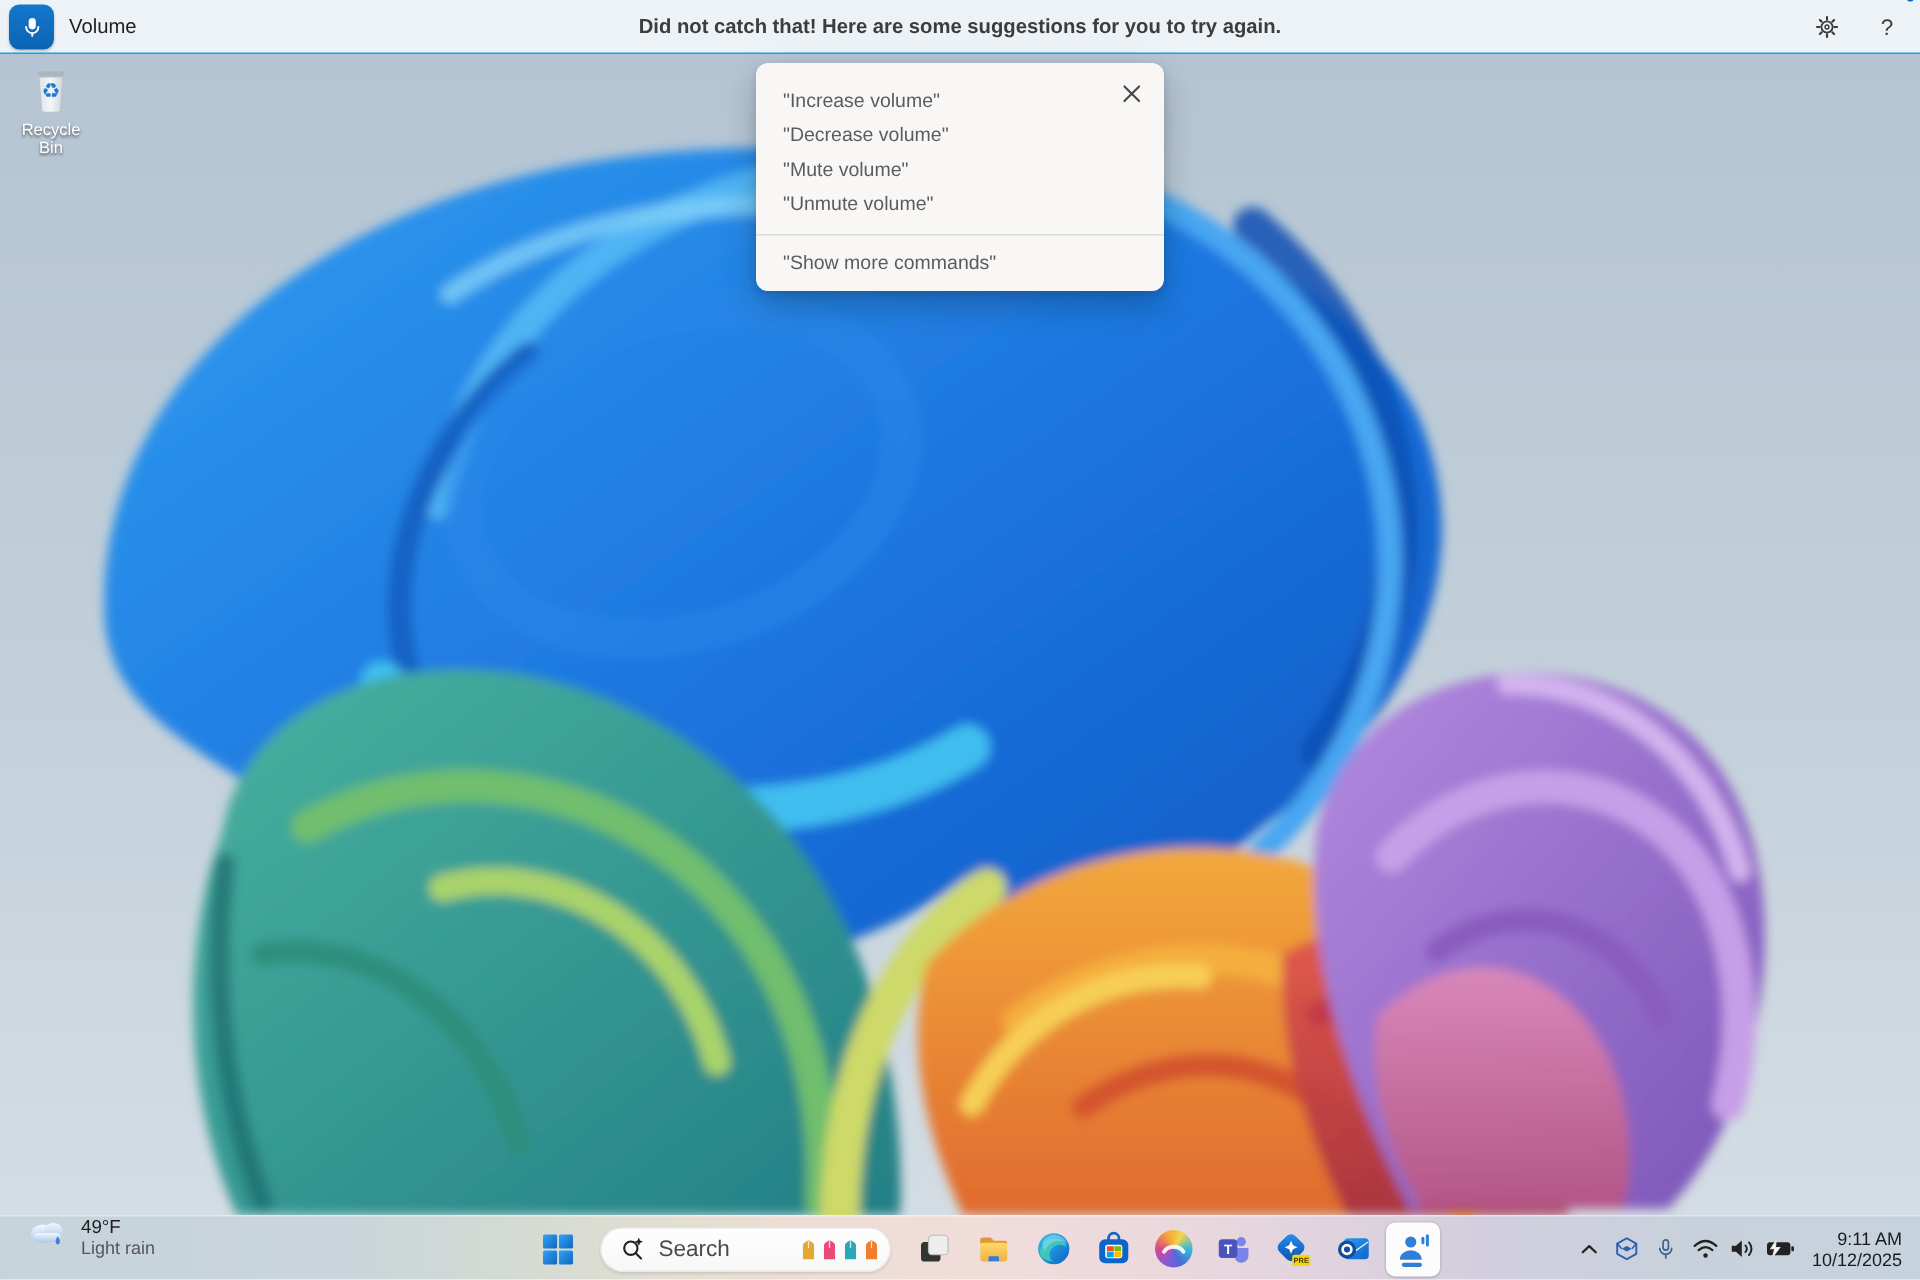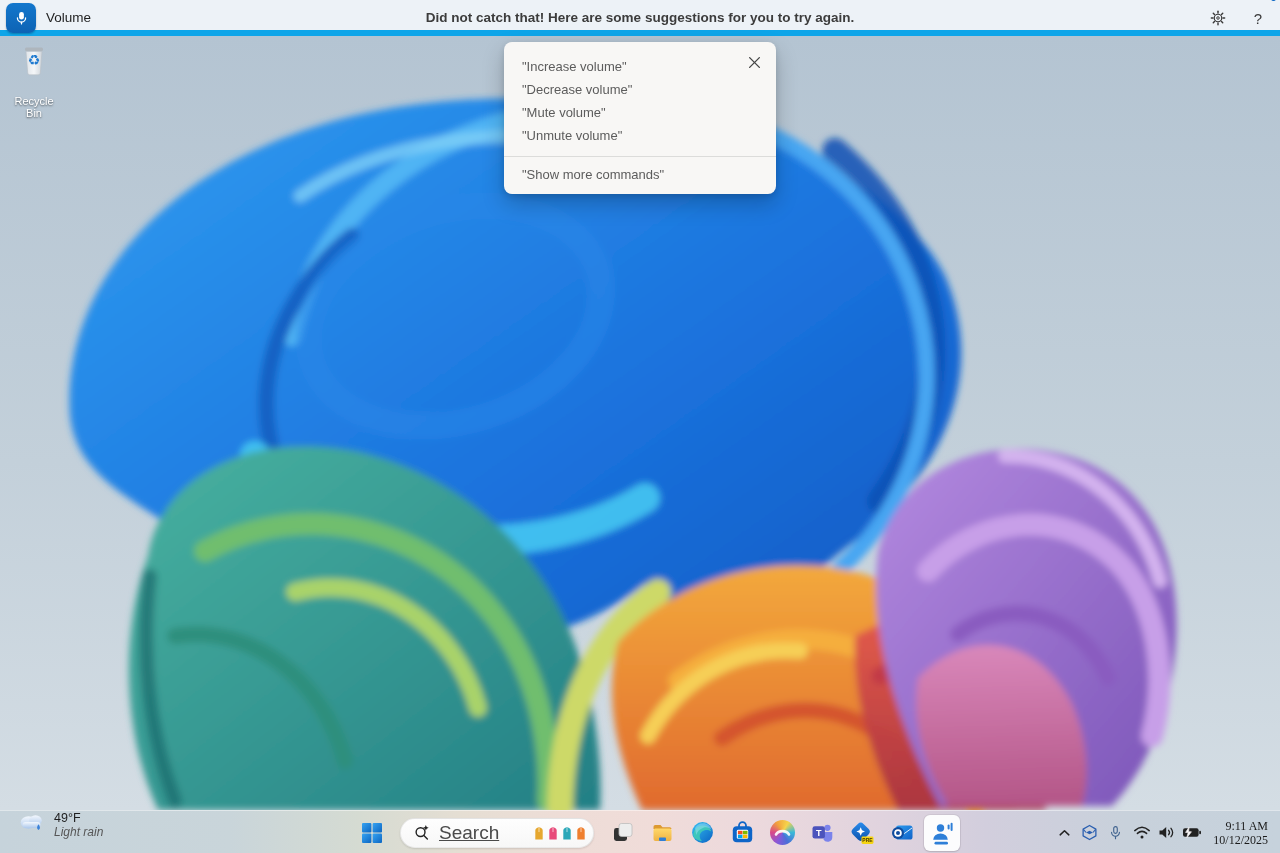--- a/index.html
+++ b/index.html
@@ -2,21 +2,21 @@
 <html><head>
 <meta charset="utf-8">
 <style>
   * { margin:0; padding:0; box-sizing:border-box; }
   html,body { width:1280px; height:853px; overflow:hidden;
     font-family:"Liberation Sans","DejaVu Sans",sans-serif; }
 
   
   .voice-bar{
     position:absolute; left:0; top:0; width:1280px; height:36px;
-    background:#edf2f7; border-bottom:6px solid #0ea5e9;
+    background:#edf2f7; border-bottom:1px solid #0ea5e9;
     display:flex; align-items:center; z-index:30;
   }
   .mic-btn{
     position:absolute; left:6px; top:3px; width:30px; height:30px;
     border-radius:7px; background:linear-gradient(180deg,#1377cd,#0d63b4);
     display:flex; align-items:center; justify-content:center;
     box-shadow:0 1px 2px rgba(0,0,0,.25); cursor:pointer;
   }
   .bar-mode{ position:absolute; left:46px; top:0; height:36px; line-height:36px;
     font-size:13.5px; color:#1f1f1f; }
@@ -34,21 +34,21 @@
   
   .desktop{ position:absolute; left:0; top:36px; width:1280px; height:774px;
     overflow:hidden; }
   .desktop svg.wall{ position:absolute; left:0; top:0; width:100%; height:100%; }
 
   .recycle{ position:absolute; left:6px; top:6px; width:56px; text-align:center;
     cursor:pointer; }
   .recycle .bin-icon{ position:relative; width:34px; height:38px; margin:0 auto; }
   .bin-glyph{ position:absolute; left:0; right:0; top:10px; font-size:14px;
     color:#1f7ad0; font-weight:bold; }
-  .recycle .lbl{ display:block; margin-top:15px; font-size:11px; color:#fff;
+  .recycle .lbl{ display:block; margin-top:1px; font-size:11px; color:#fff;
     text-shadow:0 1px 2px rgba(0,0,0,.6); }
 
   
   .popup{
     position:absolute; left:504px; top:42px; width:272px; z-index:40;
     background:#f8f7f5; border-radius:8px;
     box-shadow:0 10px 22px rgba(0,0,0,.22), 0 2px 6px rgba(0,0,0,.12);
     overflow:hidden;
   }
   .popup-items{ padding:13px 18px 6px; }
@@ -66,44 +66,44 @@
     position:absolute; left:0; top:810px; width:1280px; height:43px; z-index:30;
     background:linear-gradient(90deg,
       #c6d3db 0%, #c9d5da 18%, #d5dbd2 28%, #e5ded3 36%, #eeddd7 44%,
       #f0dcd9 51%, #ecd9dd 59%, #e0d3de 69%, #d2cedd 77%, #c8d1db 88%, #c6d2dc 100%);
     border-top:1px solid rgba(255,255,255,.45);
   }
   .weather{ position:absolute; left:12px; top:0; height:43px; display:flex;
     align-items:flex-start; gap:8px; cursor:pointer; padding:0 6px; border-radius:6px; }
   .weather .wtxt{ display:flex; flex-direction:column; line-height:14px; }
   .weather .temp{ font-size:12.5px; color:#1f1f1f; }
-  .weather .cond{ font-size:12px; color:#565656;font-style:italic; }
+  .weather .cond{ font-size:12px; color:#565656; }
 
   .tb-center{ position:absolute; left:352px; top:0; height:43px;
     display:flex; align-items:center; }
   .tb-btn{ width:40px; height:40px; margin:0 0; border-radius:6px;
     display:flex; align-items:center; justify-content:center; cursor:pointer; }
 
   .search-pill{
     height:30px; width:194px; margin:0 8px; border-radius:15px;
     background:linear-gradient(180deg,#fefefe,#f7f7f7);
     border:1px solid rgba(0,0,0,.08);
     box-shadow:0 1px 2px rgba(0,0,0,.12);
     display:flex; align-items:center; padding:0 6px 0 12px; cursor:pointer;
   }
-  .search-pill .stext{ font-size:19px; color:#4a4a4a; margin-left:9px; flex:1;text-decoration:underline; }
+  .search-pill .stext{ font-size:15px; color:#4a4a4a; margin-left:9px; flex:1; }
   .coats{ display:flex; gap:2px; align-items:center; }
 
   .voice-btn{ width:36px; height:36px; border-radius:6px; background:#fcfcfd;
     box-shadow:0 0 0 1px rgba(0,0,0,.05), 0 1px 2px rgba(0,0,0,.12);
     display:flex; align-items:center; justify-content:center; cursor:pointer;
     margin-left:2px; }
 
   .tray{ position:absolute; right:4px; top:0; height:43px; display:flex;
-    align-items:center;font-family:Liberation Serif, serif; }
+    align-items:center; }
   .tray-btn{ height:34px; border-radius:5px; display:flex; align-items:center;
     justify-content:center; cursor:pointer; padding:0 5px; }
   .clock{ text-align:right; font-size:12px; color:#1b1b1b; line-height:14px;
     padding:0 8px 0 6px; }
 </style>
 </head>
 <body>
 
 <div class="voice-bar">
   <div class="mic-btn">

